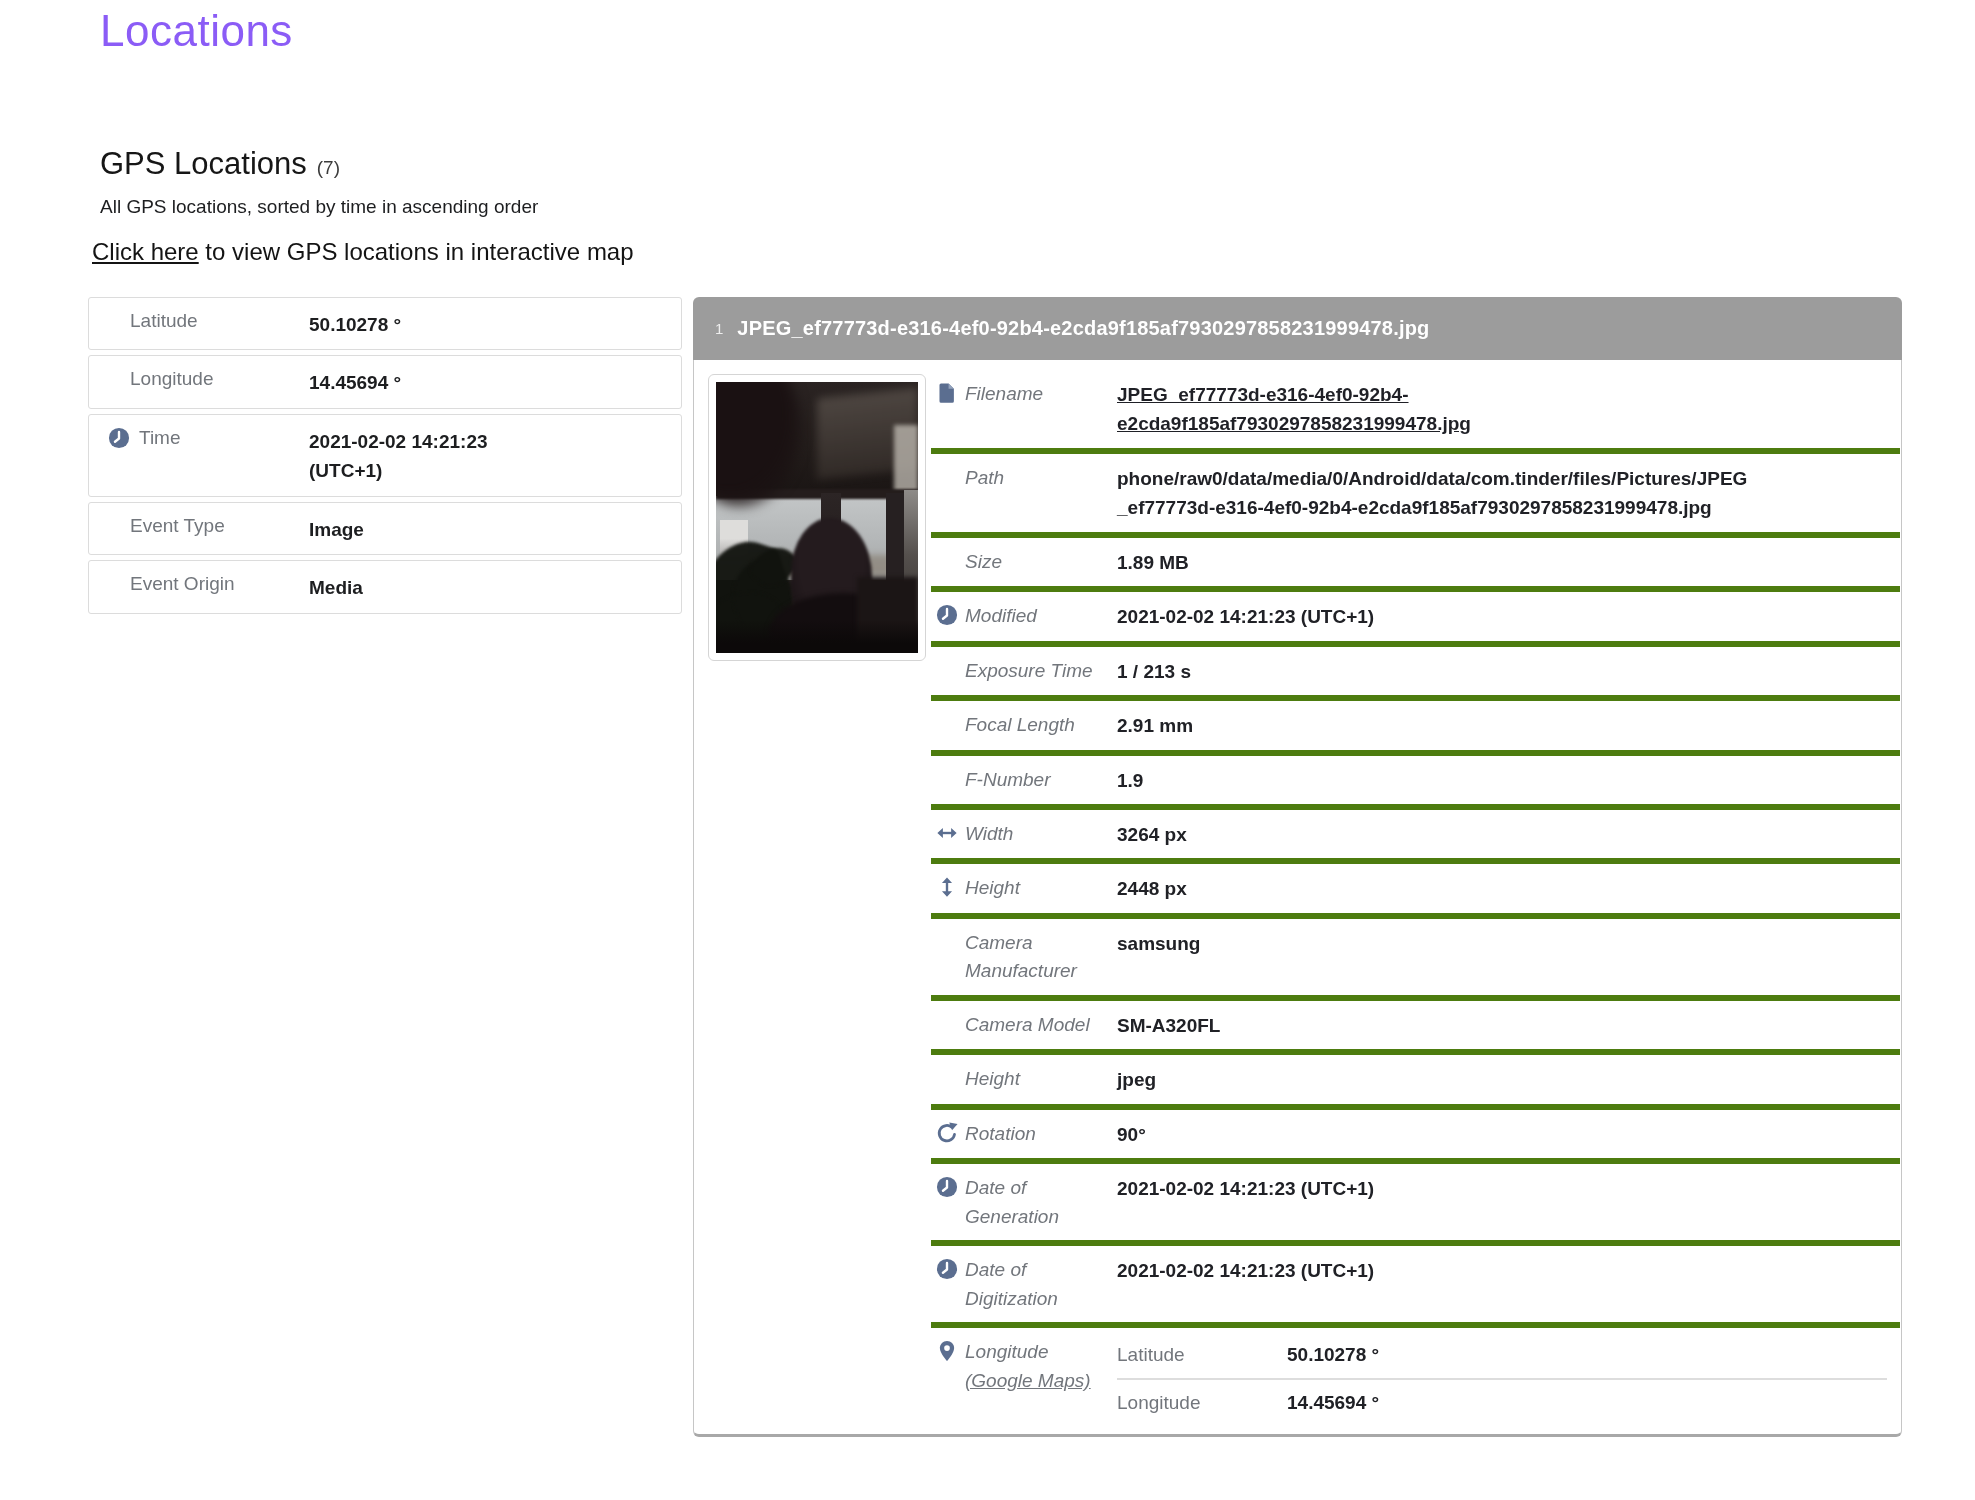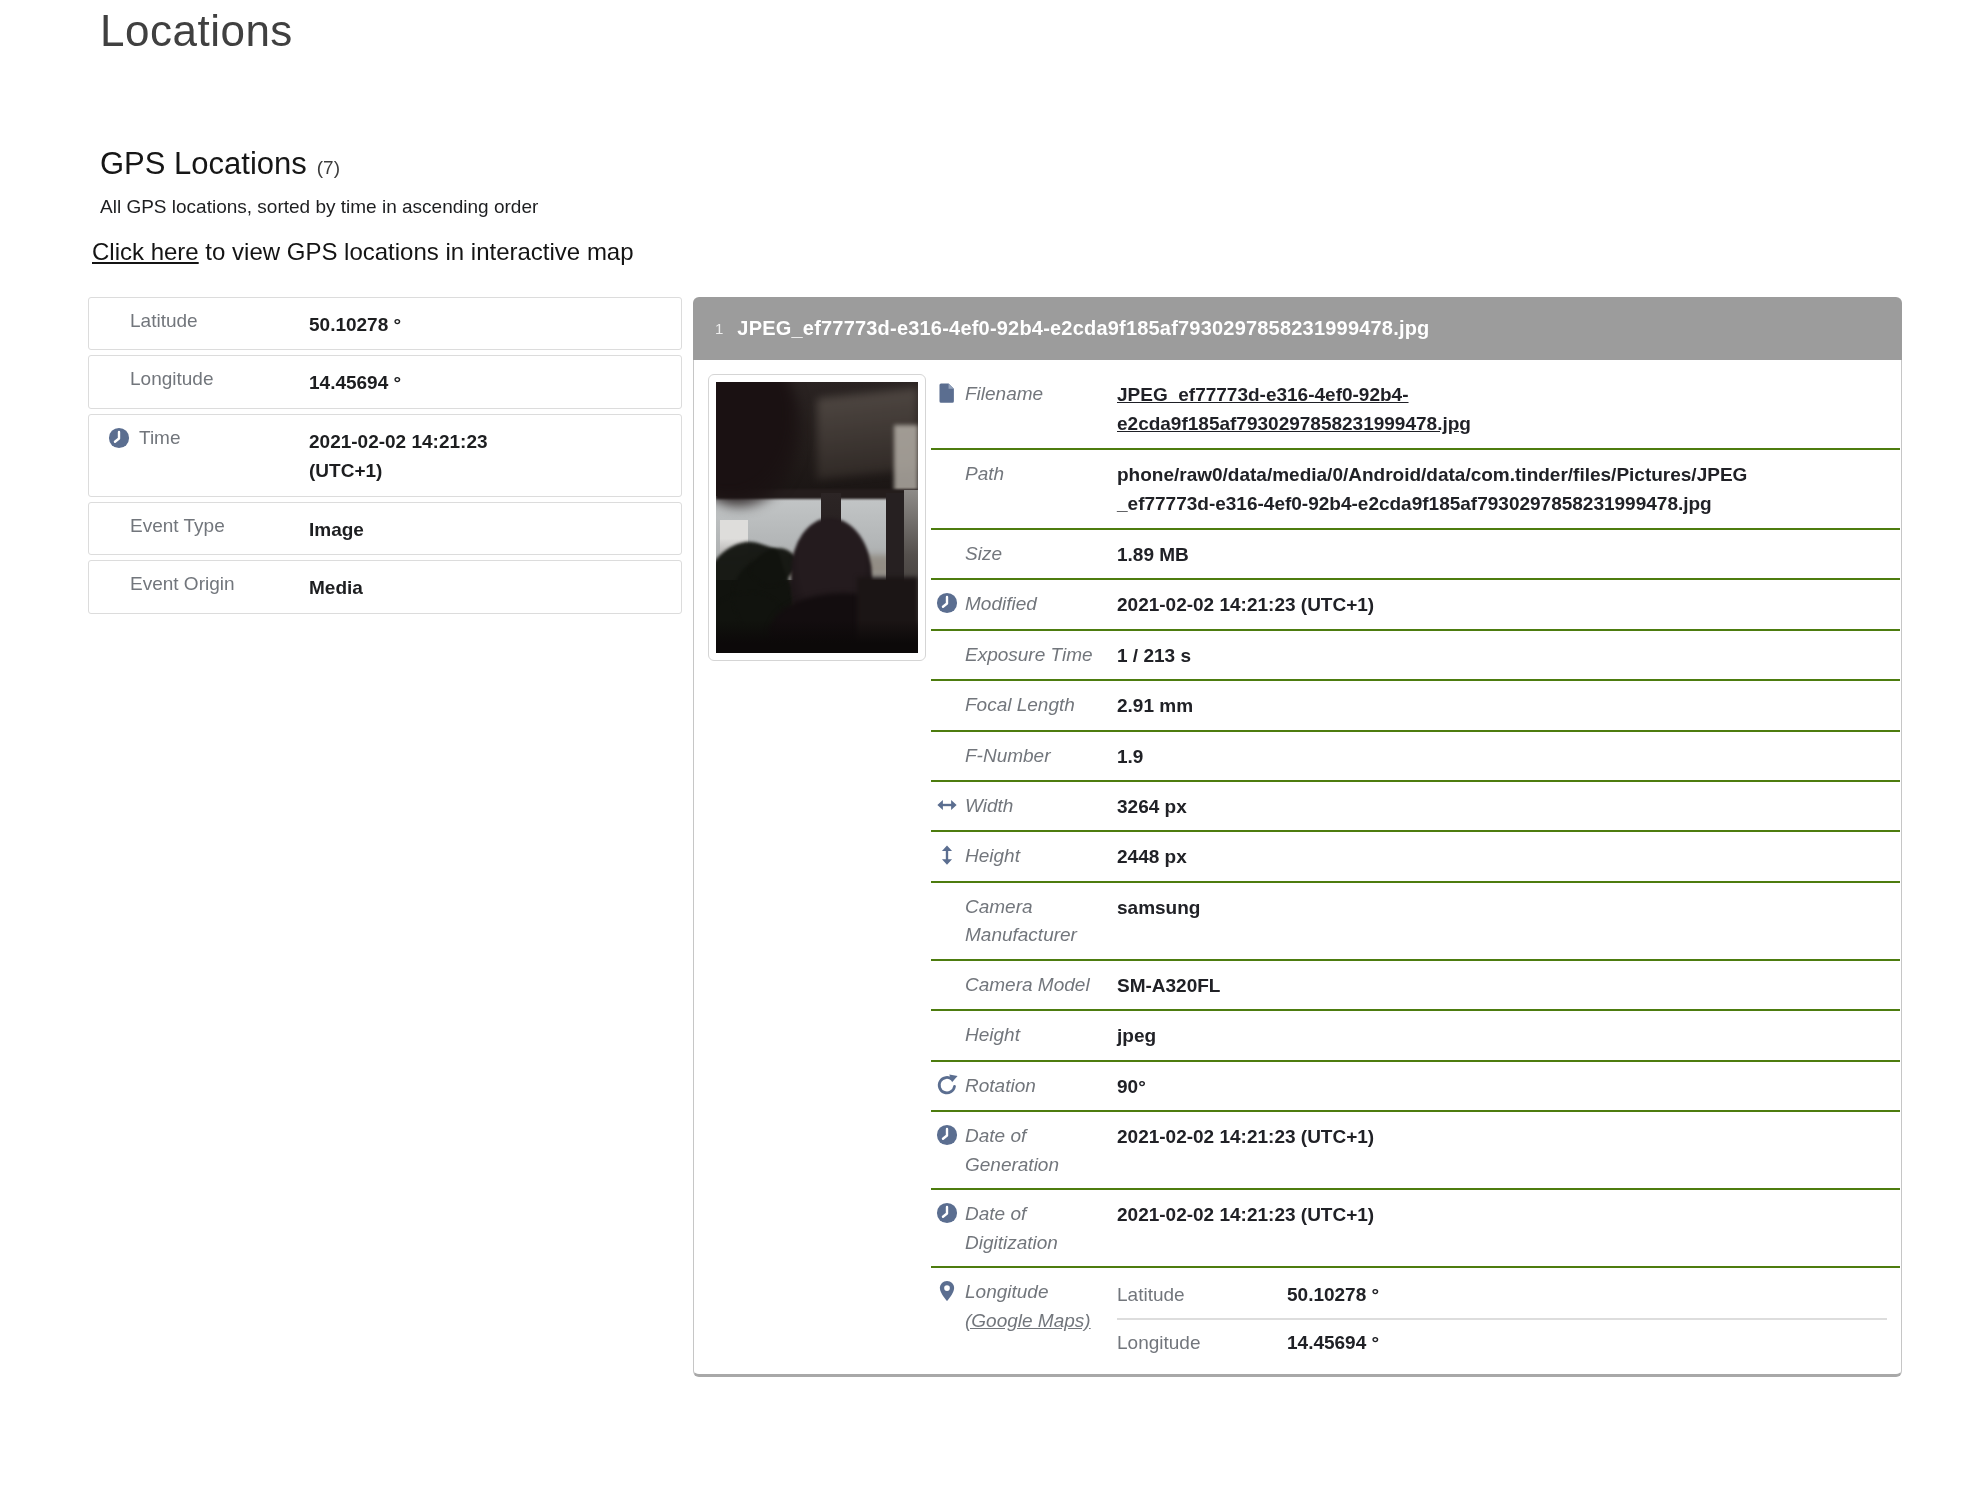--- a/index.html
+++ b/index.html
@@ -1,21 +1,21 @@
 <!DOCTYPE html>
 <html><head>
 <meta charset="utf-8">
 <style>
   * { margin:0; padding:0; box-sizing:border-box; }
   html,body { width:1975px; height:1500px; background:#ffffff; overflow:hidden;
               font-family:"Liberation Sans","DejaVu Sans",sans-serif; color:#1d1e20; }
   .abs { position:absolute; }
 
   
-  .page-title { left:100px; top:6px; font-size:44px; font-weight:400; color:#404040; letter-spacing:.5px; }
+  .page-title { left:100px; top:6px; font-size:44px; font-weight:400; color:#8b5cf6; letter-spacing:.5px; }
   .section-head { left:100px; top:146px; font-size:31px; font-weight:400; color:#161616; }
   .section-count { font-size:19px; color:#3c3c3c; margin-left:10px; }
   .section-sub { left:100px; top:196px; font-size:19px; color:#1d1e20; }
   .map-line { left:92px; top:238px; font-size:24px; color:#141414; }
   .map-line a { color:#141414; text-decoration:underline; cursor:pointer; }
 
   
   .gps-table { left:88px; top:297px; width:594px; }
   .gps-row { display:flex; align-items:flex-start; background:#fff; border:1px solid #dcdcdc;
              border-radius:3px; margin-bottom:5px; padding:10px 10px 10px 19px; min-height:47px; }
@@ -66,21 +66,21 @@
   .t-head { left:37%; top:50%; width:40%; height:42%; border-radius:48% 52% 42% 42%;
             background:radial-gradient(ellipse at 50% 38%, #241b1e 55%, #150f11 100%); filter:blur(1.5px); }
   .t-shoulders { left:26%; top:78%; width:74%; height:30%; border-radius:50% 50% 0 0;
                  background:#130d0f; filter:blur(2.5px); }
   .t-desk { left:70%; top:72%; width:30%; height:28%; background:#1b1515; filter:blur(2px); }
   .t-bottom { left:0; bottom:0; width:100%; height:12%;
               background:linear-gradient(180deg,rgba(12,9,9,0),#0c0909 70%); }
 
   
   .details { margin-left:237px; margin-right:1px; }
-  .d-row { display:flex; align-items:flex-start; padding:10px 0 9px 0; border-top:2px solid #4d7c0f; }
+  .d-row { display:flex; align-items:flex-start; padding:10px 0 9px 0; border-top:6px solid #4d7c0f; }
   .d-row:first-child { border-top:none; }
   .d-icon { flex:0 0 34px; padding-left:5px; padding-top:2px; }
   .d-icon svg { width:22px; height:22px; display:block; }
   .d-label { flex:0 0 152px; font-size:19px; color:#72767c; line-height:1.5;font-style:italic; }
   .d-label a { color:#72767c; text-decoration:underline; cursor:pointer; }
   .d-value { width:640px; font-size:19px; font-weight:700; color:#202126; line-height:1.55;
              overflow-wrap:break-word; word-break:break-word; }
   .d-value a.file-link { color:#1f2026; text-decoration:underline; cursor:pointer; font-weight:700; }
 
   

